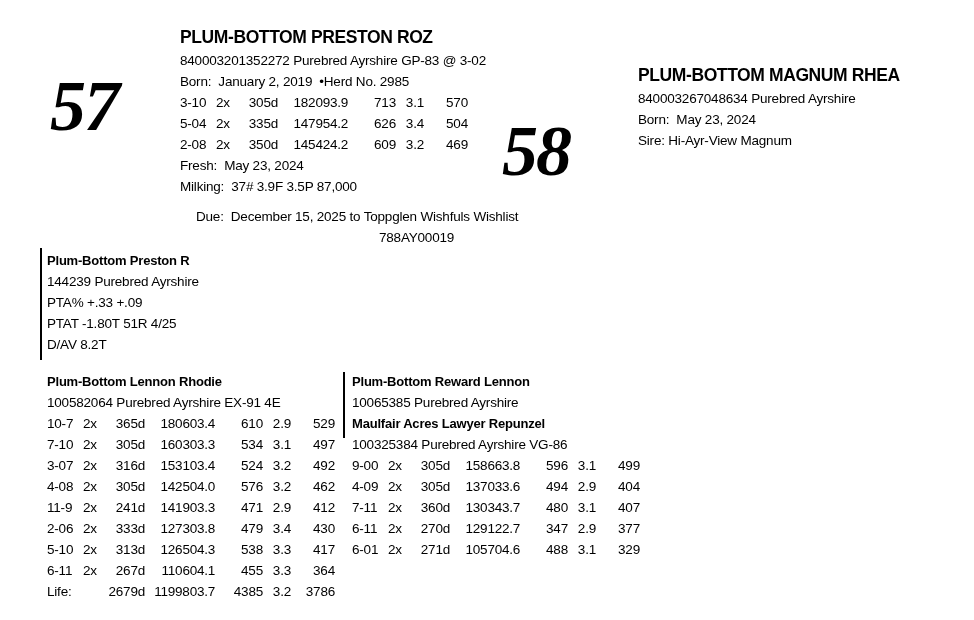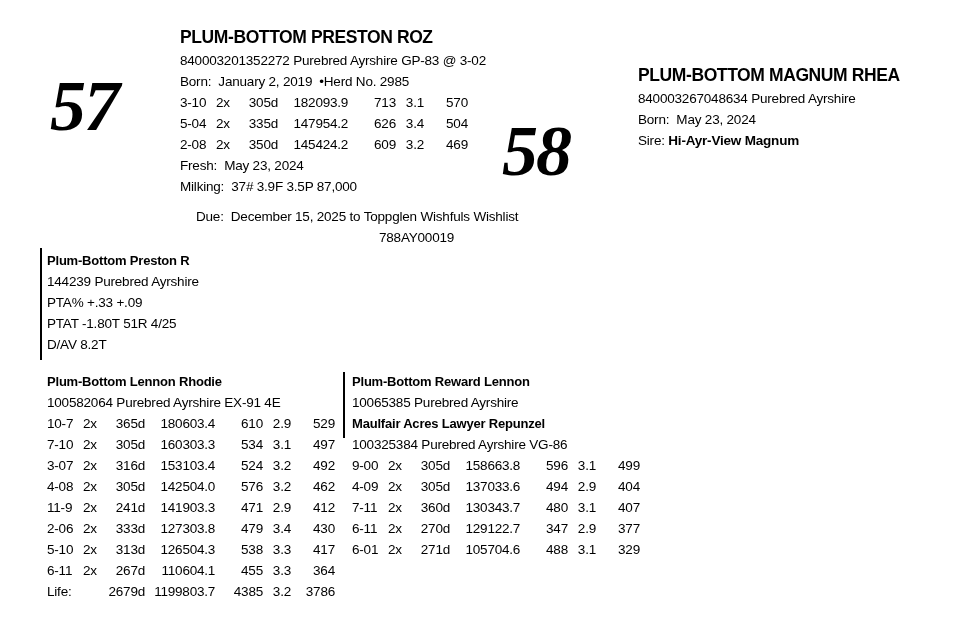--- a/index.html
+++ b/index.html
@@ -22,21 +22,21 @@
   .rec span{display:inline-block;}
   .rec .c1{width:36px;text-align:left;}
   .rec .c2{width:24px;text-align:left;}
   .rec .c3{width:38px;text-align:right;}
   .rec .c4{width:52px;text-align:right;}
   .rec .c5{width:28px;}
   .rec .c6{width:38px;text-align:right;}
   .rec .c7{width:28px;text-align:right;}
   .rec .c8{width:44px;text-align:right;}
   .due-id{padding-left:183px;}
-  b{font-weight:bold;}
+  b{font-weight:normal;}
 </style>
 </head>
 <body>
 
 <div class="abs lotnum" style="left:50px;top:70px;">57</div>
 
 <div class="abs" style="left:180px;top:24px;width:330px;">
   <div class="title">PLUM-BOTTOM PRESTON ROZ</div>
   <div class="t">840003201352272 Purebred Ayrshire GP-83 @ 3-02</div>
   <div class="t">Born:  January 2, 2019  •Herd No. 2985</div>

